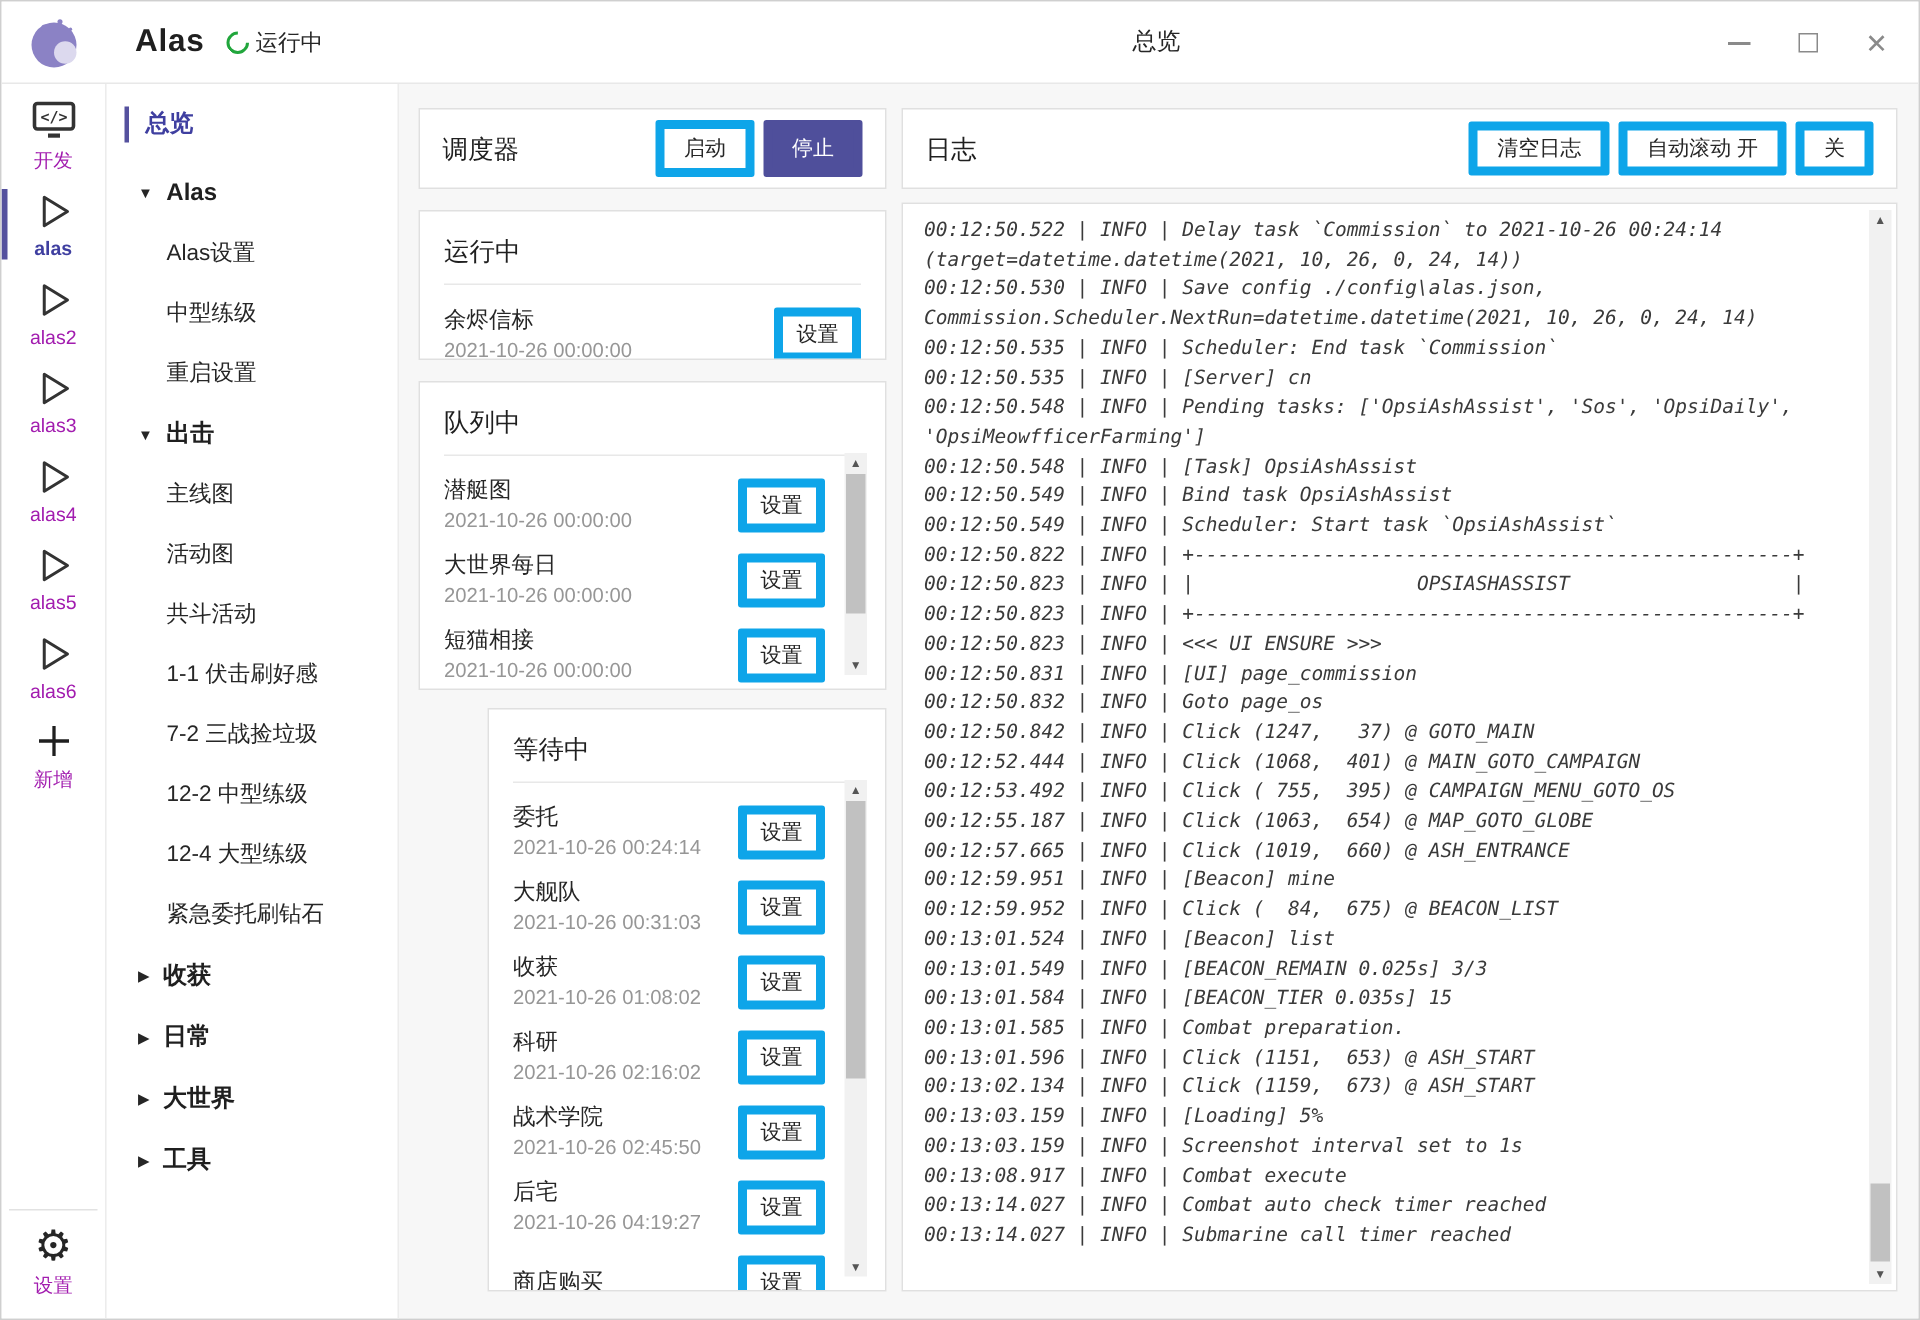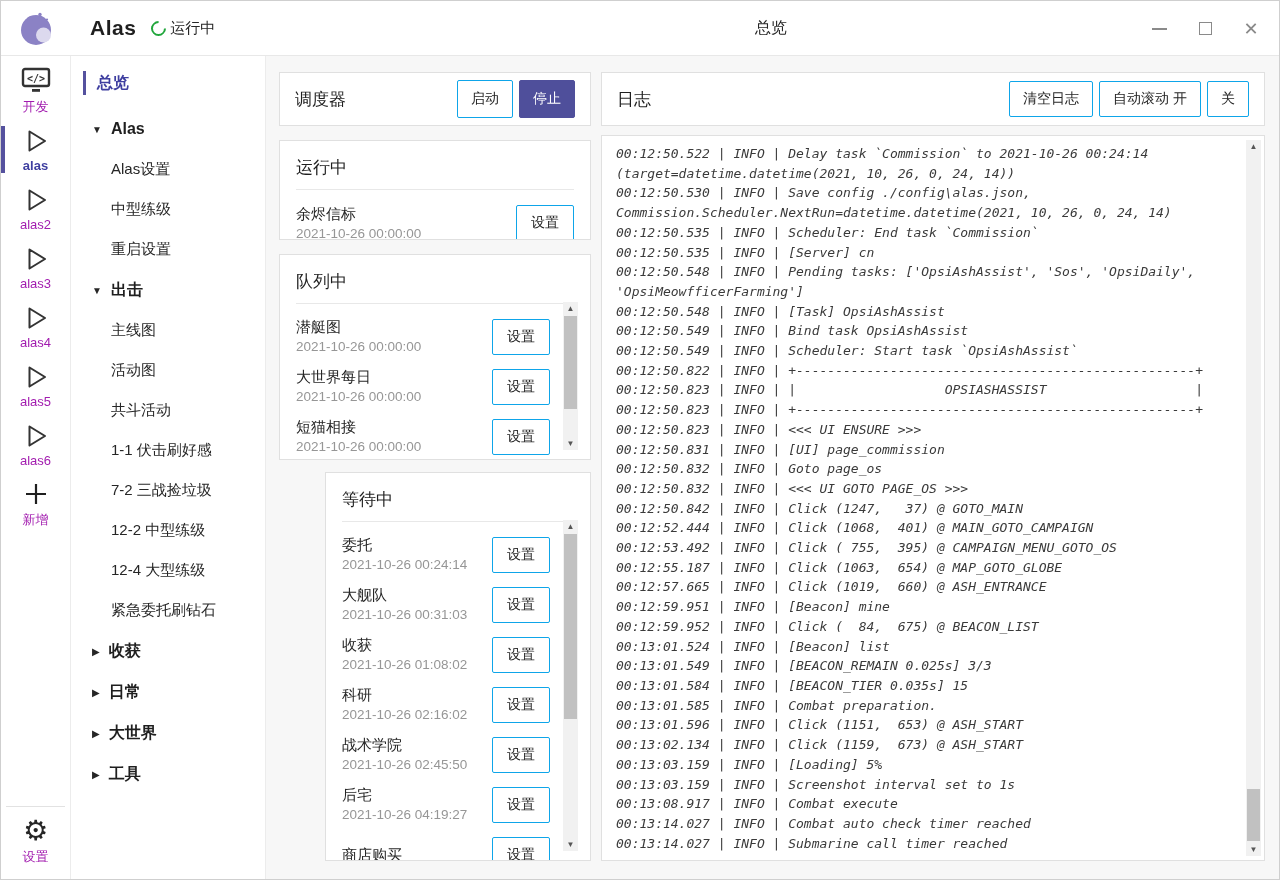--- a/index.html
+++ b/index.html
@@ -48,21 +48,21 @@
   
   .main { flex:1; min-width:0; padding:16px 14px 18px 13px; display:flex; gap:10px; background:#f7f7f7; }
   .left-col { width:312px; flex:none; display:flex; flex-direction:column; }
   .right-col { flex:1; min-width:0; display:flex; flex-direction:column; }
 
   .card { background:#fff; border:1px solid #e0e0e0; }
 
   .panel-header { height:54px; flex:none; display:flex; align-items:center; padding:0 15px; }
   .panel-title { font-size:17px; color:#1f1f1f; }
   .hdr-actions { margin-left:auto; display:flex; gap:6px; }
-  .btn { font-family:inherit; font-size:14px; color:#262626; background:#fff; border:1px solid #0ea5e9; border-radius:2px; height:38px; padding:0 13px; cursor:pointer; white-space:nowrap; }
+  .btn { font-family:inherit; font-size:14px; color:#262626; background:#fff; border:6px solid #0ea5e9; border-radius:2px; height:38px; padding:0 13px; cursor:pointer; white-space:nowrap; }
   .btn-primary { background:#4f4f9b; border-color:#4f4f9b; color:#fff;text-align:right; }
   .log-header .btn { height:36px; }
 
   
   .task-card { position:relative; padding:10px 16px 0; overflow:hidden; }
   .card-running { height:100px; margin-top:14px; }
   .card-queue   { height:206px; margin-top:14px; }
   .card-waiting { height:390px; margin-top:12px;margin-left:46px; }
   .card-title { font-size:17px; color:#1f1f1f; padding:5px 0 10px; }
   .task-list { border-top:1px solid #e8e8e8; padding-top:8px; overflow:hidden; }
@@ -363,21 +363,20 @@
               <div class="log-line">'OpsiMeowfficerFarming']</div>
               <div class="log-line">00:12:50.548 | INFO | [Task] OpsiAshAssist</div>
               <div class="log-line">00:12:50.549 | INFO | Bind task OpsiAshAssist</div>
               <div class="log-line">00:12:50.549 | INFO | Scheduler: Start task `OpsiAshAssist`</div>
               <div class="log-line">00:12:50.822 | INFO | +---------------------------------------------------+</div>
               <div class="log-line">00:12:50.823 | INFO | |                   OPSIASHASSIST                   |</div>
               <div class="log-line">00:12:50.823 | INFO | +---------------------------------------------------+</div>
               <div class="log-line">00:12:50.823 | INFO | &lt;&lt;&lt; UI ENSURE &gt;&gt;&gt;</div>
               <div class="log-line">00:12:50.831 | INFO | [UI] page_commission</div>
               <div class="log-line">00:12:50.832 | INFO | Goto page_os</div>
-              <div class="log-line">00:12:50.832 | INFO | &lt;&lt;&lt; UI GOTO PAGE_OS &gt;&gt;&gt;</div>
               <div class="log-line">00:12:50.842 | INFO | Click (1247,   37) @ GOTO_MAIN</div>
               <div class="log-line">00:12:52.444 | INFO | Click (1068,  401) @ MAIN_GOTO_CAMPAIGN</div>
               <div class="log-line">00:12:53.492 | INFO | Click ( 755,  395) @ CAMPAIGN_MENU_GOTO_OS</div>
               <div class="log-line">00:12:55.187 | INFO | Click (1063,  654) @ MAP_GOTO_GLOBE</div>
               <div class="log-line">00:12:57.665 | INFO | Click (1019,  660) @ ASH_ENTRANCE</div>
               <div class="log-line">00:12:59.951 | INFO | [Beacon] mine</div>
               <div class="log-line">00:12:59.952 | INFO | Click (  84,  675) @ BEACON_LIST</div>
               <div class="log-line">00:13:01.524 | INFO | [Beacon] list</div>
               <div class="log-line">00:13:01.549 | INFO | [BEACON_REMAIN 0.025s] 3/3</div>
               <div class="log-line">00:13:01.584 | INFO | [BEACON_TIER 0.035s] 15</div>

